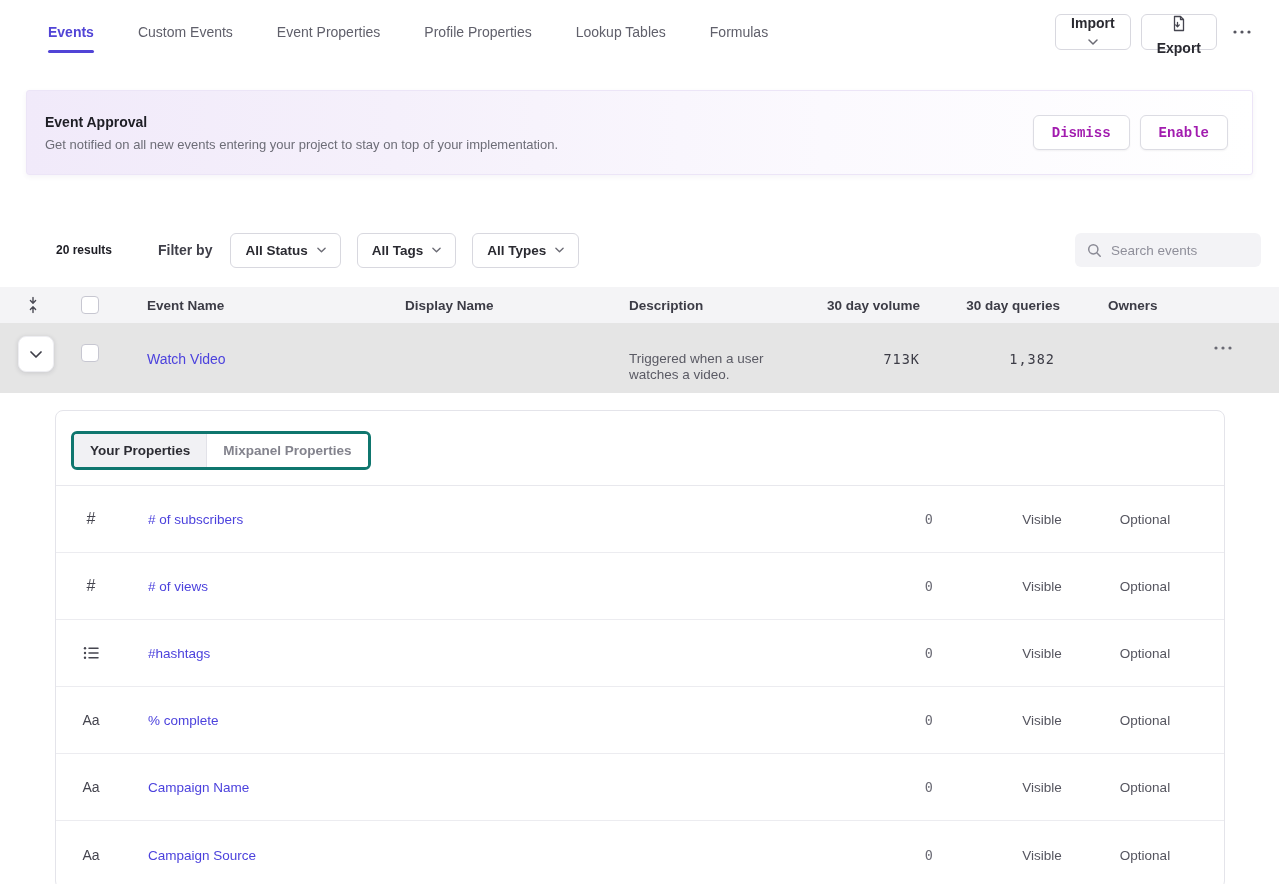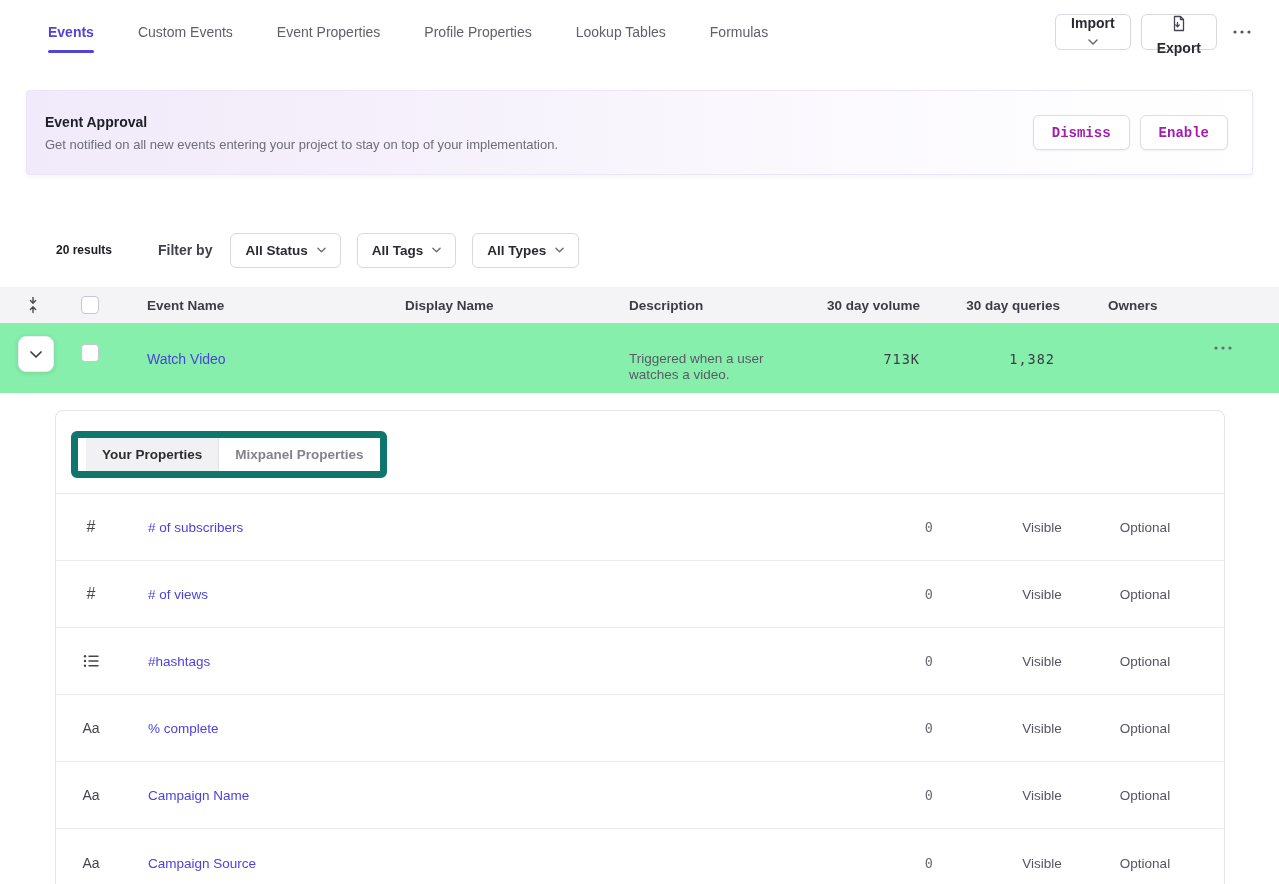--- a/index.html
+++ b/index.html
@@ -53,37 +53,37 @@
   .c-collapse { left:26px; } .c-check { left:81px; }
   .c-name { left:147px; } .c-display { left:405px; } .c-desc { left:629px; }
   .c-vol { left:770px; width:150px; text-align:right; }
   .c-qry { left:905px; width:155px; text-align:right; }
   .c-own { left:1108px; }
 
   .cb { width:18px; height:18px; border:1px solid #c7c7d1; border-radius:4px; background:#fff;
     display:inline-block; cursor:pointer; }
 
   
-  .erow { position:relative; height:70px; background:#86efac; }
+  .erow { position:relative; height:70px; background:#e5e5e5; }
   .expand-btn { position:absolute; left:18px; top:13px; width:36px; height:36px; background:#fff;
     border:1px solid #eeeef2; border-radius:8px; box-shadow:0 1px 5px rgba(25,25,50,0.14);
     display:flex; align-items:center; justify-content:center; cursor:pointer; }
   .erow .cell { top:28px; transform:none; }
   .e-link { left:147px; font-size:14px; color:#4c42dd; text-decoration:none; cursor:pointer; top:21px; }
   .e-desc { left:629px; top:13px; font-size:13.5px; color:#5a5a64; line-height:16px; width:172px; }
   .num { font-family:"DejaVu Sans Mono","Liberation Mono",monospace; font-size:13.5px;
     color:#3c3c46; letter-spacing:1px; }
   .e-vol { left:770px; width:150px; text-align:right; top:22px; }
   .e-qry { left:905px; width:150px; text-align:right; top:22px; }
   .row-more { position:absolute; left:1206px; top:15px; border:none; background:none; cursor:pointer; padding:8px; }
 
   
   .panel { margin:17px 0 0 55px; width:1170px; border:1px solid #e4e4ea; border-radius:8px; background:#fff; }
   .panel-tabs-wrap { border-bottom:1px solid #e8e8ed; padding:20px 0 15px 15px; }
-  .panel-tabs { display:flex; width:max-content; border:7px solid #0f766e; border-radius:6px; overflow:hidden;padding-left:8px; }
+  .panel-tabs { display:flex; width:max-content; border:3px solid #0f766e; border-radius:6px; overflow:hidden; }
   .ptab { height:33px; padding:0 16px; font-size:13.5px; font-weight:600; color:#83838d; background:#fff;
     border:none; cursor:pointer; font-family:inherit; }
   .ptab.active { background:#f1f1f4; color:#2c2c33; border-right:1px solid #e2e2e8; }
   .prop-row { position:relative; height:67px; border-bottom:1px solid #ececf0; }
   .prop-row:last-child { border-bottom:none; }
   .ticon { position:absolute; left:20px; top:50%; transform:translateY(-50%); width:30px; text-align:center;
     font-size:16px; color:#45454f; }
   .ticon.aa { font-size:14px; }
   .p-link { position:absolute; left:92px; top:50%; transform:translateY(-50%); font-size:13.5px;
     color:#4c42dd; text-decoration:none; cursor:pointer; }
@@ -170,20 +170,29 @@
         </span>
     </button>
     <button class="dd">
       <span>All Types</span>
       <span style="display:flex;">
           <svg width="9" height="6" viewBox="0 0 10 6">
             <path d="M1 1l4 4 4-4" stroke="#6b6b74" stroke-width="1.5" fill="none" stroke-linecap="round" stroke-linejoin="round"></path>
           </svg>
         </span>
     </button>
+    <div class="search">
+      <span style="display:flex;">
+        <svg width="15" height="15" viewBox="0 0 15 15">
+            <circle cx="6.3" cy="6.3" r="4.6" fill="none" stroke="#8a8a95" stroke-width="1.5"></circle>
+            <path d="M9.8 9.8l3.4 3.4" stroke="#8a8a95" stroke-width="1.5" stroke-linecap="round"></path>
+          </svg>
+      </span>
+      <input placeholder="Search events" style="">
+    </div>
   </section>
 
   <div class="thead">
     <span class="cell c-collapse" style="display:flex;cursor:pointer;">
       <span style="display:flex;">
         <svg width="14" height="17" viewBox="0 0 14 17">
           <path d="M7 1v5M4.4 4.1L7 6.7l2.6-2.6" fill="none" stroke="#4a4a54" stroke-width="1.4" stroke-linecap="round" stroke-linejoin="round"></path>
           <path d="M7 16v-5M4.4 12.9L7 10.3l2.6 2.6" fill="none" stroke="#4a4a54" stroke-width="1.4" stroke-linecap="round" stroke-linejoin="round"></path>
         </svg>
       </span>

